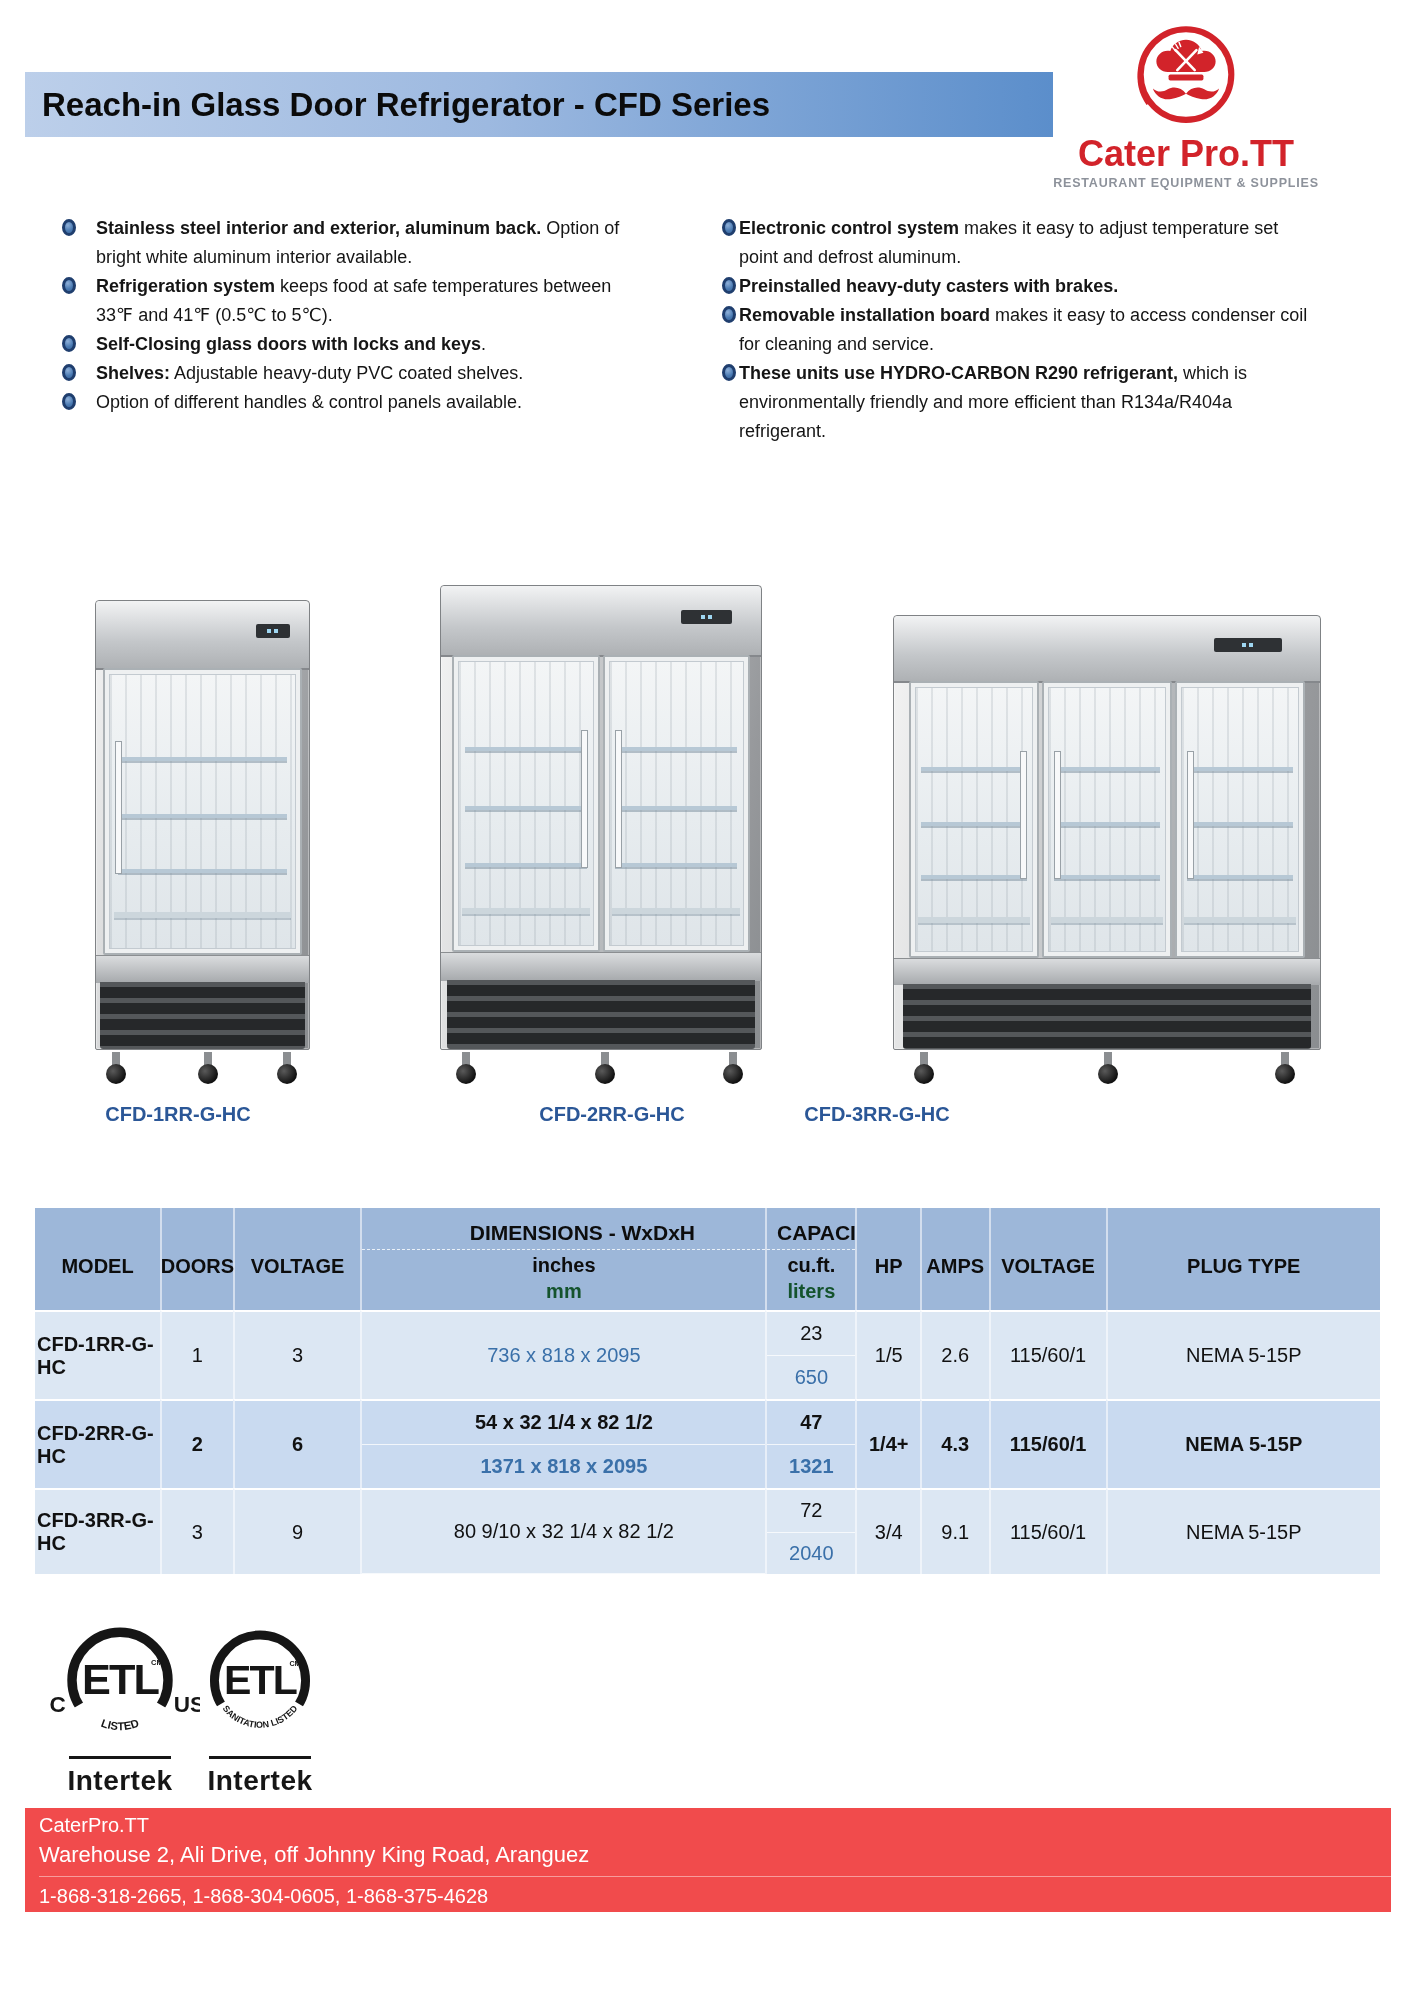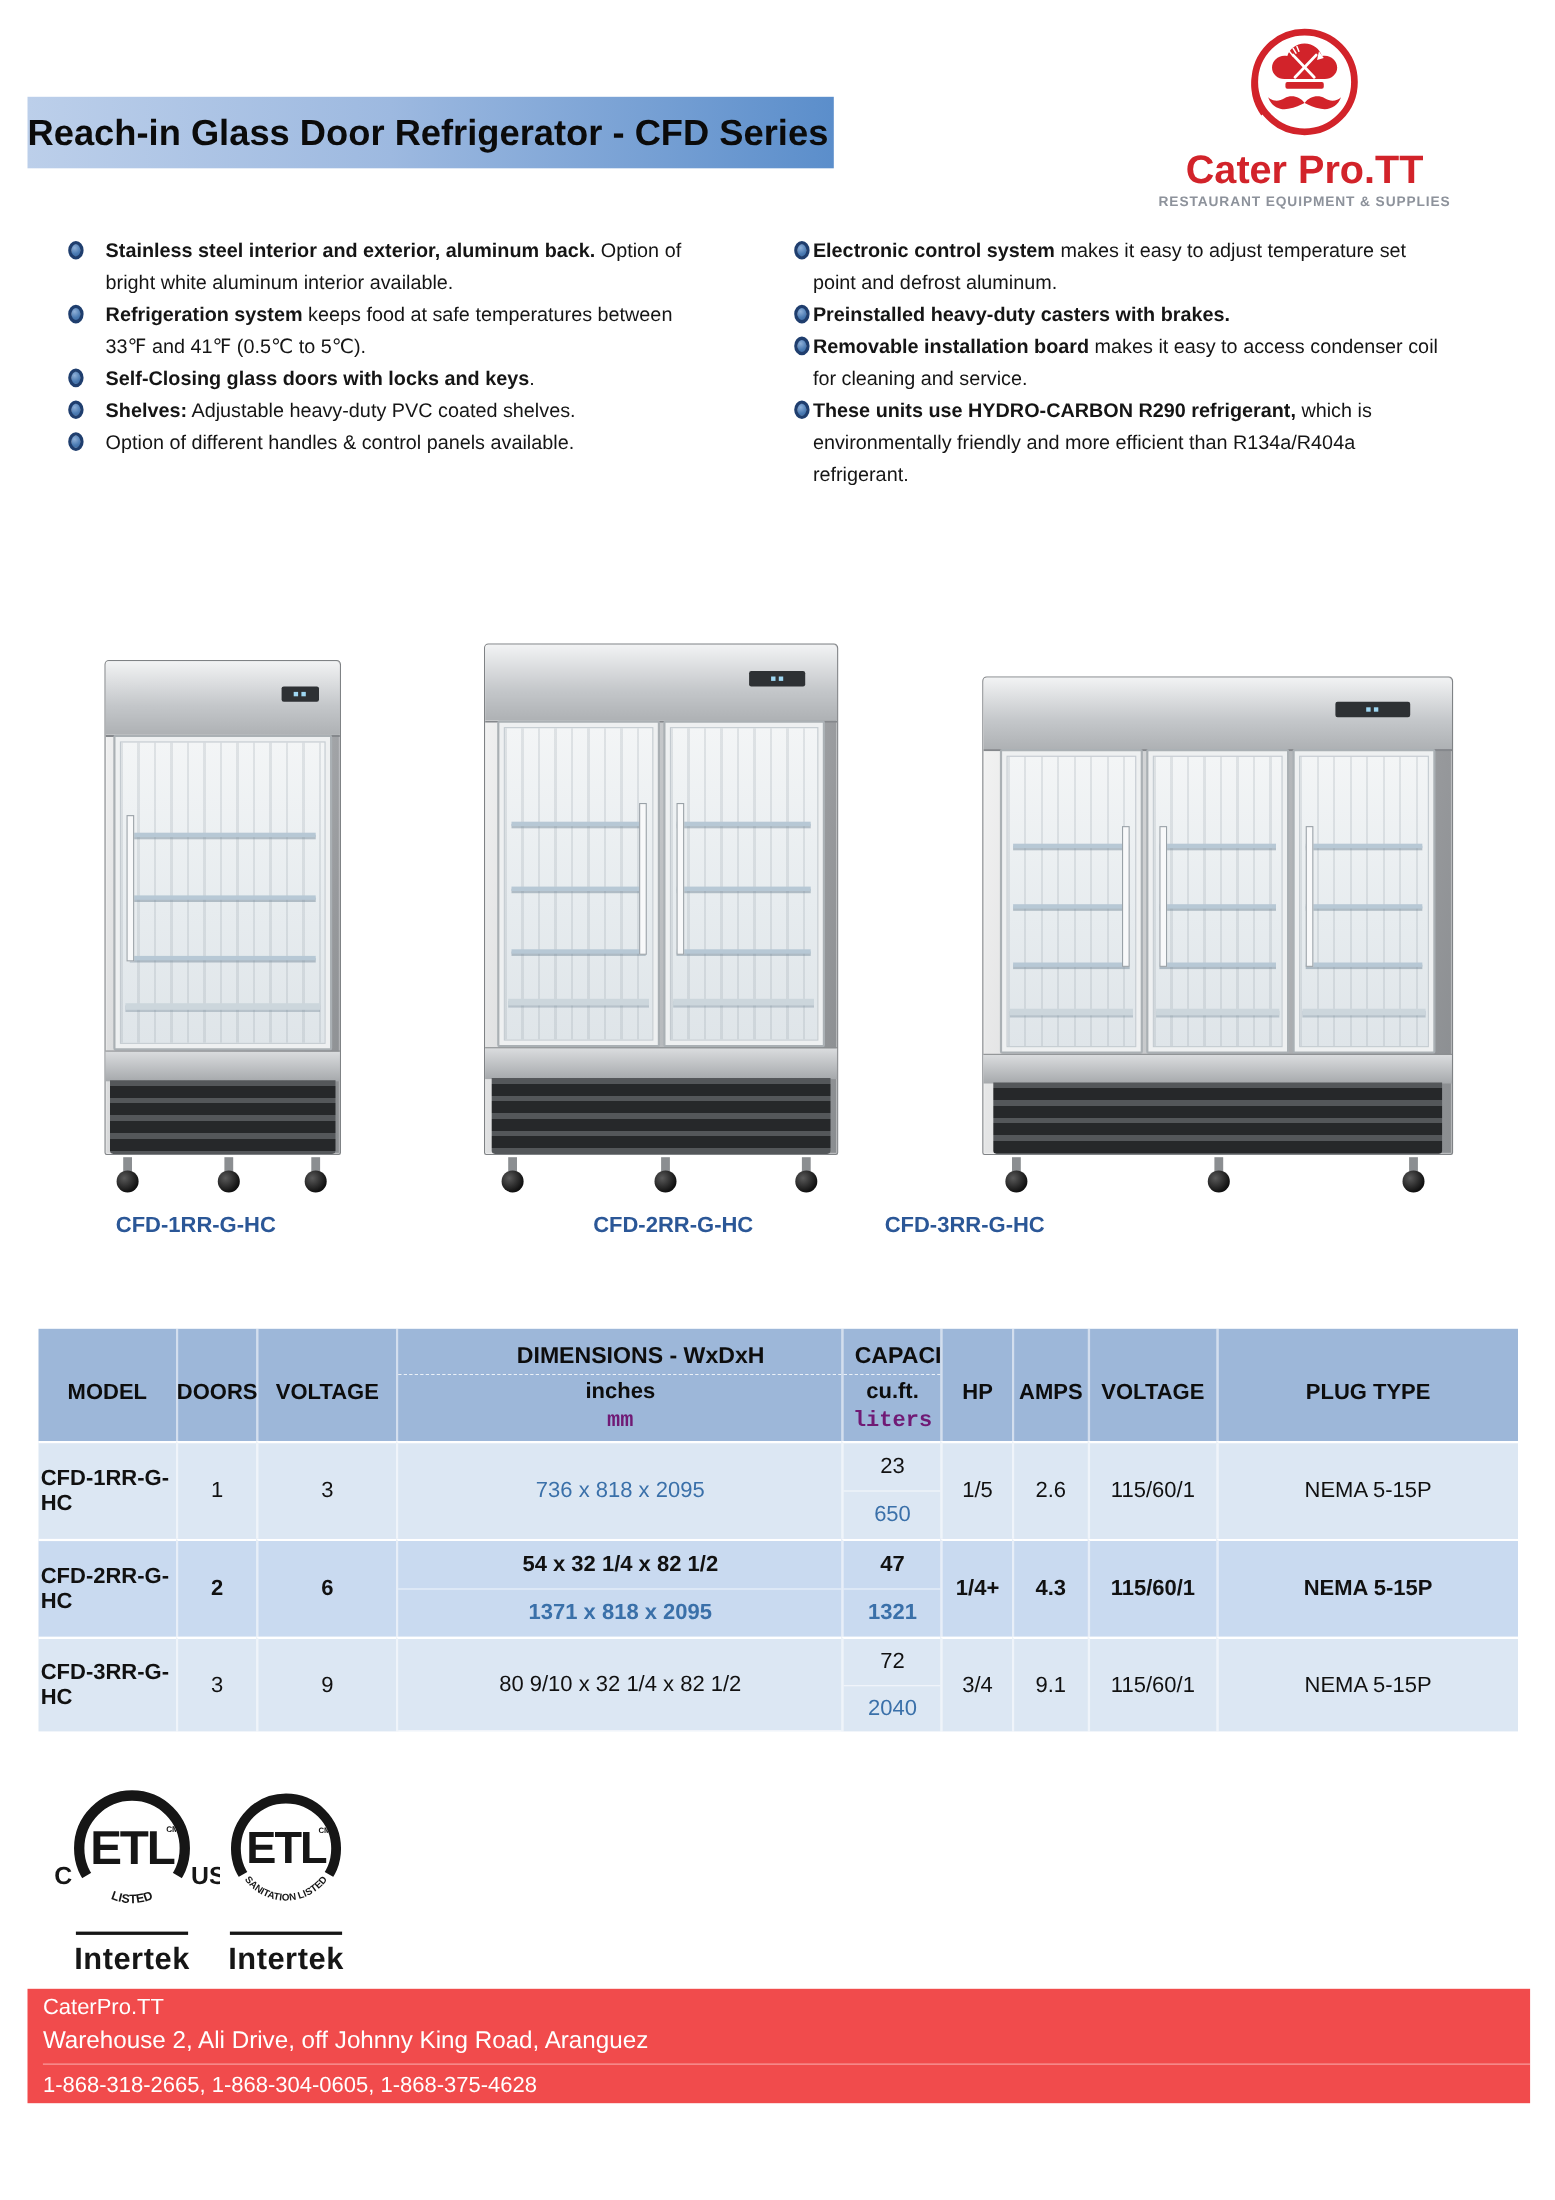--- a/index.html
+++ b/index.html
@@ -1,22 +1,22 @@
 <!DOCTYPE html>
 <html><head>
 <meta charset="utf-8">
 <style>
   html,body{margin:0;padding:0;background:#fff;}
   .page{position:relative;width:1414px;height:2000px;background:#ffffff;overflow:hidden;
         font-family:"Liberation Sans","DejaVu Sans",sans-serif;color:#111;}
 
   
-  .titlebar{position:absolute;left:25px;top:88px;width:733px;height:65px;
+  .titlebar{position:absolute;left:25px;top:72px;width:1028px;height:65px;
     background:linear-gradient(to right,#bccfea 0%,#9db9e0 45%,#5b8ecb 100%);
-    font-size:33px;font-weight:bold;color:#0b0b0b;line-height:65px;box-sizing:border-box;
+    font-size:33px;font-weight:bold;color:#0b0b0b;line-height:65px;padding-left:17px;box-sizing:border-box;
     letter-spacing:0px;}
 
   
   .brand{position:absolute;left:1048px;top:16px;width:276px;text-align:center;}
   .brand svg{display:block;margin:0 auto;}
   .brand-name{font-size:36px;font-weight:bold;color:#D2232A;line-height:36px;margin-top:-4px;}
   .brand-tagline{font-size:12.5px;font-weight:bold;color:#8d929b;letter-spacing:.8px;margin-top:4px;}
 
   
   .features{position:absolute;top:214px;font-size:18px;line-height:29px;color:#151515;}
@@ -75,21 +75,21 @@
     grid-template-rows:102px 89px 89px 86px;font-size:20px;}
   .th{background:#9DB7D9;display:flex;align-items:center;justify-content:center;
     font-weight:bold;color:#0d0d0d;border-left:2px solid rgba(255,255,255,.55);}
   .th.c1{border-left:none;}
   .th .shift{transform:translateY(7px);}
   .th-stack{background:#9DB7D9;display:flex;flex-direction:column;font-weight:bold;color:#0d0d0d;
     border-left:2px solid rgba(255,255,255,.55);}
   .th-stack .l1{flex:1.25;display:flex;align-items:flex-end;justify-content:center;font-size:21px;
     border-bottom:1px dashed rgba(255,255,255,.8);padding-bottom:4px;padding-left:37px;}
   .th-stack .l2{flex:1;display:flex;align-items:center;justify-content:center;}
-  .th-stack .l3{flex:1;display:flex;align-items:flex-start;justify-content:center;color:#701a75;font-family:Liberation Mono, monospace;}
+  .th-stack .l3{flex:1;display:flex;align-items:flex-start;justify-content:center;color:#14532d;}
   .td{display:flex;align-items:center;justify-content:center;border-top:2px solid #fff;
     border-left:2px solid rgba(255,255,255,.55);}
   .td.c1{border-left:none;justify-content:flex-start;font-weight:bold;padding-left:2px;box-sizing:border-box;}
   .rowA{background:#DCE7F3;} .rowB{background:#C9DAF0;font-weight:bold;}
   .td-stack{flex-direction:column;align-items:stretch;padding:0;}
   .td-stack .h1{flex:1;display:flex;align-items:center;justify-content:center;border-bottom:1px solid rgba(255,255,255,.75);}
   .td-stack .h2{flex:1;display:flex;align-items:center;justify-content:center;color:#3A70A9;}
 
   
   .cert{position:absolute;top:1618px;text-align:center;}

